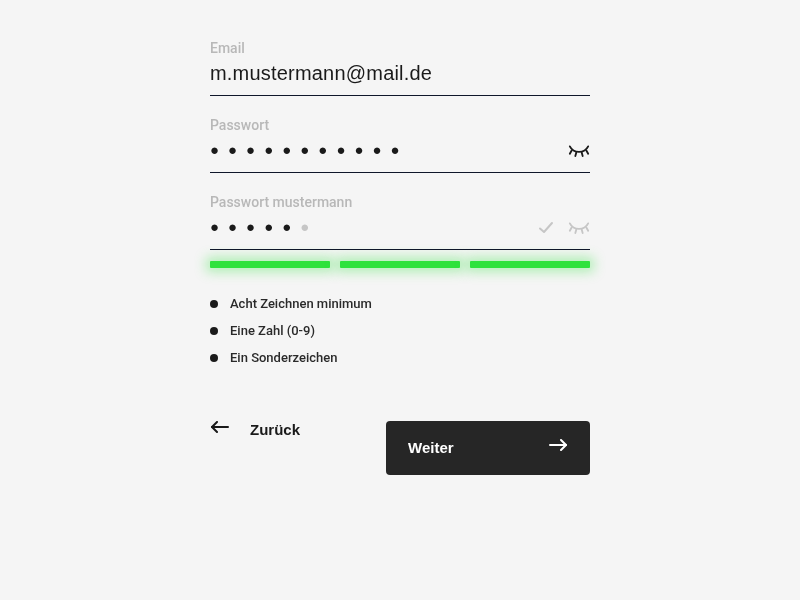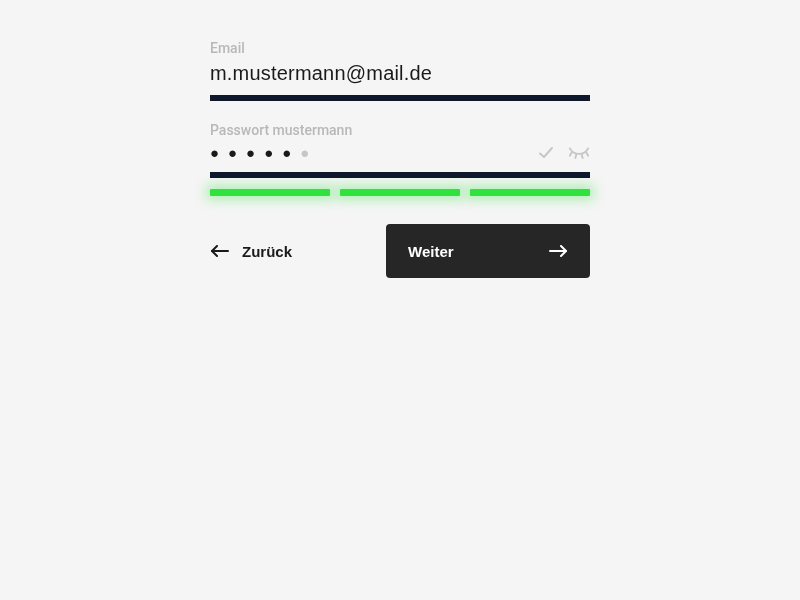--- a/index.html
+++ b/index.html
@@ -23,21 +23,21 @@
     font-size: 14px;
     color: #b8b8b8;
     font-weight: 500;
     margin-bottom: 6px;
     display: block;
   }
   .field-value-row {
     display: flex;
     align-items: center;
     justify-content: space-between;
-    border-bottom: 6px solid #0f172a;
+    border-bottom: 1px solid #0f172a;
     padding-bottom: 10px;
     min-height: 34px;
   }
   .field-value {
     font-size: 20px;
     color: #1a1a1a;
     font-weight: 500;
     border: none;
     background: transparent;
     outline: none;
@@ -94,59 +94,75 @@
     flex-shrink: 0;
   }
 
   .actions {
     display: flex;
     gap: 16px;
     align-items: stretch;
   }
   .btn {
     display: flex;
-    align-items: center;
     justify-content: space-between;
-    gap: 4px;
+    gap: 12px;
     font-size: 15px;
     font-weight: 600;
     cursor: pointer;
     border: none;
     border-radius: 4px;
     height: 54px;
   }
   .btn-back {
     background: transparent;
     color: #1a1a1a;
     padding: 0 8px 0 0;
     flex: 0 0 auto;
     justify-content: flex-start;
     width: 160px;
   }
   .btn-back .arrow { margin-right: 8px; }
   .btn-next {
     background: #262626;
     color: #fff;
-    padding: 8px 22px;
+    padding: 18px 22px;
     flex: 1;
   }
   .arrow svg { width: 20px; height: 12px; display: block; }
 </style>
 </head>
 <body>
 
 <form class="form">
 
   <div class="field">
     <label class="field-label">Email</label>
     <div class="field-value-row">
       <input class="field-value" value="m.mustermann@mail.de" style="">
     </div>
   </div>
 
+  <div class="field">
+    <label class="field-label">Passwort</label>
+    <div class="field-value-row">
+      <span class="dots" id="pw-dots">●●●●●●●●●●●</span>
+      <div class="icons-right">
+        <span class="icon-eye-closed">
+          <svg viewBox="0 0 24 14" fill="none" stroke="#1a1a1a" stroke-width="2" stroke-linecap="round">
+            <path d="M2 2 C 6 10, 18 10, 22 2"></path>
+            <line x1="4" y1="6.5" x2="2" y2="10"></line>
+            <line x1="9" y1="8.8" x2="8" y2="12.5"></line>
+            <line x1="15" y1="8.8" x2="16" y2="12.5"></line>
+            <line x1="20" y1="6.5" x2="22" y2="10"></line>
+          </svg>
+        </span>
+      </div>
+    </div>
+  </div>
 
   <div class="field">
     <label class="field-label">Passwort mustermann</label>
     <div class="field-value-row">
       <span class="dots" id="pw2-dots">●●●●●<span class="dim">●</span></span>
       <div class="icons-right">
         <span class="icon-check">
           <svg viewBox="0 0 16 16" fill="none" stroke="#c6c6c6" stroke-width="2" stroke-linecap="round" stroke-linejoin="round">
             <polyline points="2,8.5 6,12 14,3"></polyline>
           </svg>
@@ -163,20 +179,34 @@
       </div>
     </div>
   </div>
 
   <div class="strength" id="strength">
       <div class="strength-seg" style="background: rgb(47, 226, 61);"></div>
       <div class="strength-seg" style="background: rgb(47, 226, 61);"></div>
       <div class="strength-seg" style="background: rgb(47, 226, 61);"></div>
     </div>
 
+  <ul class="reqs" id="reqs">
+      <li>
+        <span class="bullet"></span>
+        <span>Acht Zeichnen minimum</span>
+      </li>
+      <li>
+        <span class="bullet"></span>
+        <span>Eine Zahl (0-9)</span>
+      </li>
+      <li>
+        <span class="bullet"></span>
+        <span>Ein Sonderzeichen</span>
+      </li>
+    </ul>
 
   <div class="actions">
     <button type="button" class="btn btn-back">
       <span class="arrow">
         <svg viewBox="0 0 20 12" fill="none" stroke="#1a1a1a" stroke-width="2" stroke-linecap="round" stroke-linejoin="round">
           <line x1="18" y1="6" x2="2" y2="6"></line>
           <polyline points="7,1 2,6 7,11"></polyline>
         </svg>
       </span>
       <span style="flex:1;text-align:left">Zurück</span>

